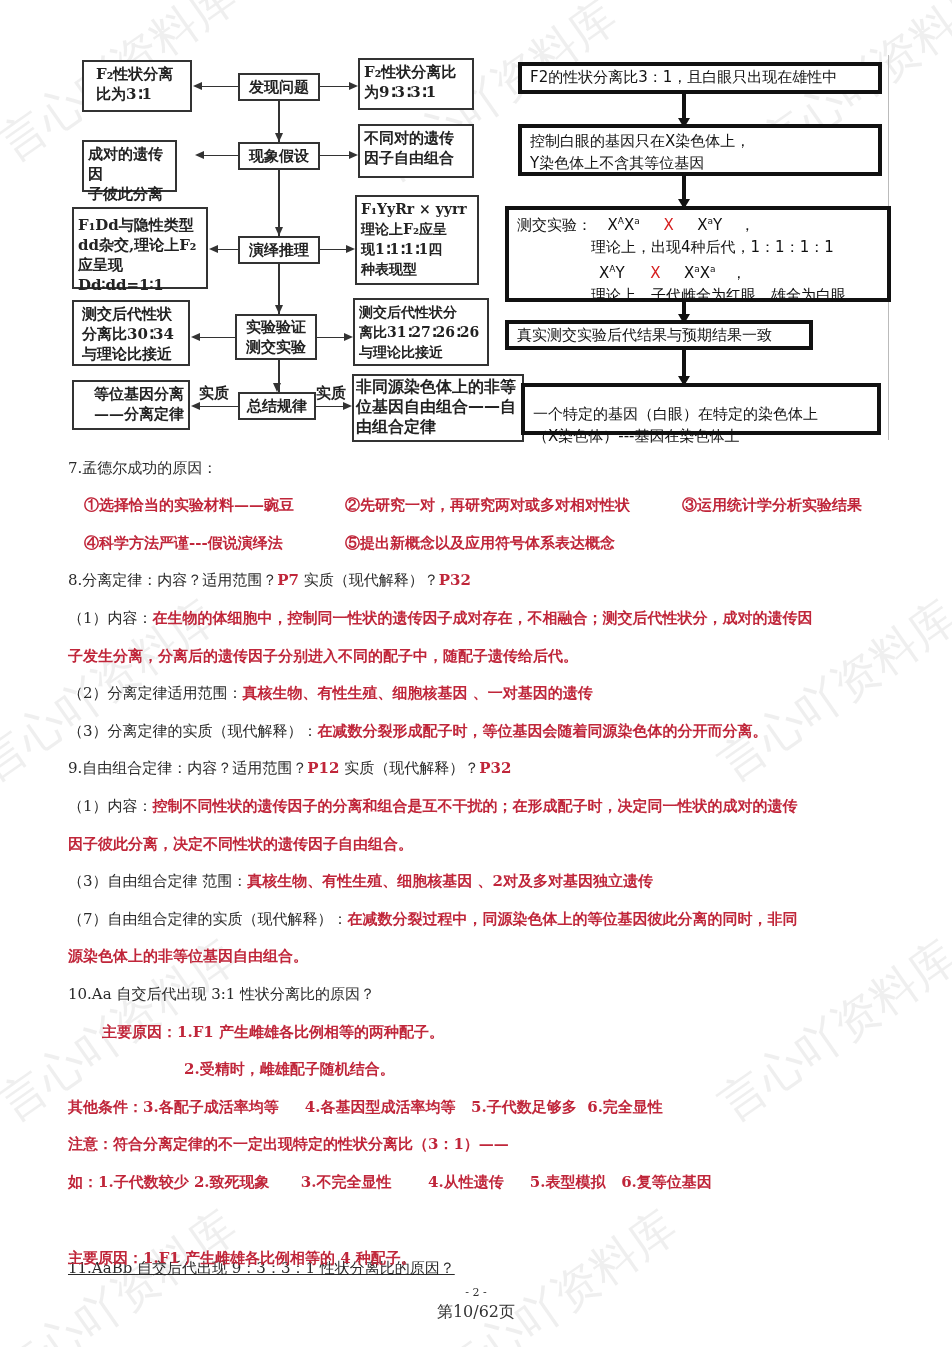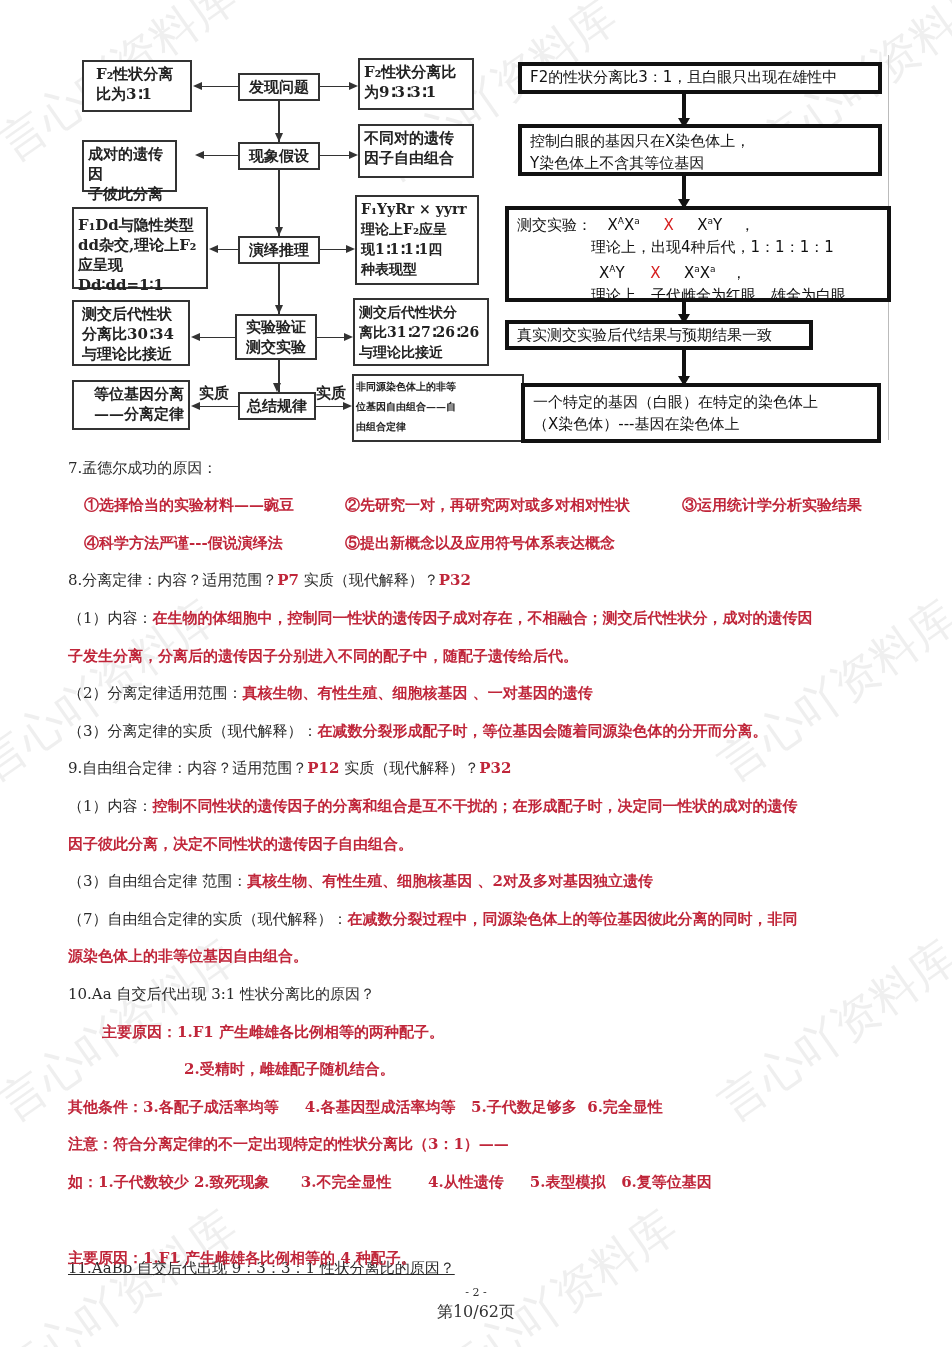--- a/index.html
+++ b/index.html
@@ -84,21 +84,21 @@
 为9∶3∶3∶1</div>
   <div class="box" style="left:358px;top:124px;width:116px;height:54px;">不同对的遗传
 因子自由组合</div>
   <div class="box" style="left:355px;top:195px;width:124px;height:90px;font-size:14px;">F₁YyRr × yyrr
 理论上F₂应呈
 现1∶1∶1∶1四
 种表现型</div>
   <div class="box" style="left:353px;top:298px;width:136px;height:68px;font-size:14px;">测交后代性状分
 离比31∶27∶26∶26
 与理论比接近</div>
-  <div class="box" style="left:352px;top:374px;width:172px;height:68px;font-size:10px;padding:1px 2px;">非同源染色体上的非等
+  <div class="box" style="left:352px;top:374px;width:172px;height:68px;font-size:16px;padding:1px 2px;">非同源染色体上的非等
 位基因自由组合——自
 由组合定律</div>
 
   <div class="line" style="left:320px;top:86px;width:30px;height:1px;"></div>
     <div class="arrow-r" style="left:349px;top:82px;"></div>
   <div class="line" style="left:320px;top:155px;width:30px;height:1px;"></div>
     <div class="arrow-r" style="left:349px;top:151px;"></div>
   <div class="line" style="left:320px;top:249px;width:27px;height:1px;"></div>
     <div class="arrow-r" style="left:346px;top:245px;"></div>
   <div class="line" style="left:317px;top:337px;width:28px;height:1px;"></div>
@@ -146,21 +146,21 @@
       <span style="display:inline-block;width:14px"></span>
       <span>X<sup>a</sup>X<sup>a</sup></span>
       <span style="display:inline-block;width:6px"></span>
       <span>，</span>
     </div>
     <div style="padding-left:74px;">理论上，子代雌全为红眼，雄全为白眼</div>
   </div>
 
   <div class="rbox" style="left:505px;top:320px;width:308px;height:30px;padding-top:0px;">真实测交实验后代结果与预期结果一致</div>
 
-  <div class="rbox" style="left:521px;top:383px;width:360px;height:60px;padding-top:4px;">
+  <div class="rbox" style="left:521px;top:383px;width:360px;height:52px;padding-top:16px;">
     <div>一个特定的基因（白眼）在特定的染色体上</div>
     <div>（X染色体）---基因在染色体上</div>
   </div>
 </div>
 
 <div>
   <div class="tl blk" style="top:458px;">7.孟德尔成功的原因：</div>
   <div class="tl red" style="top:495px;left:84px;">①选择恰当的实验材料——豌豆</div>
   <div class="tl red" style="top:495px;left:345px;">②先研究一对，再研究两对或多对相对性状</div>
   <div class="tl red" style="top:495px;left:682px;">③运用统计学分析实验结果</div>

